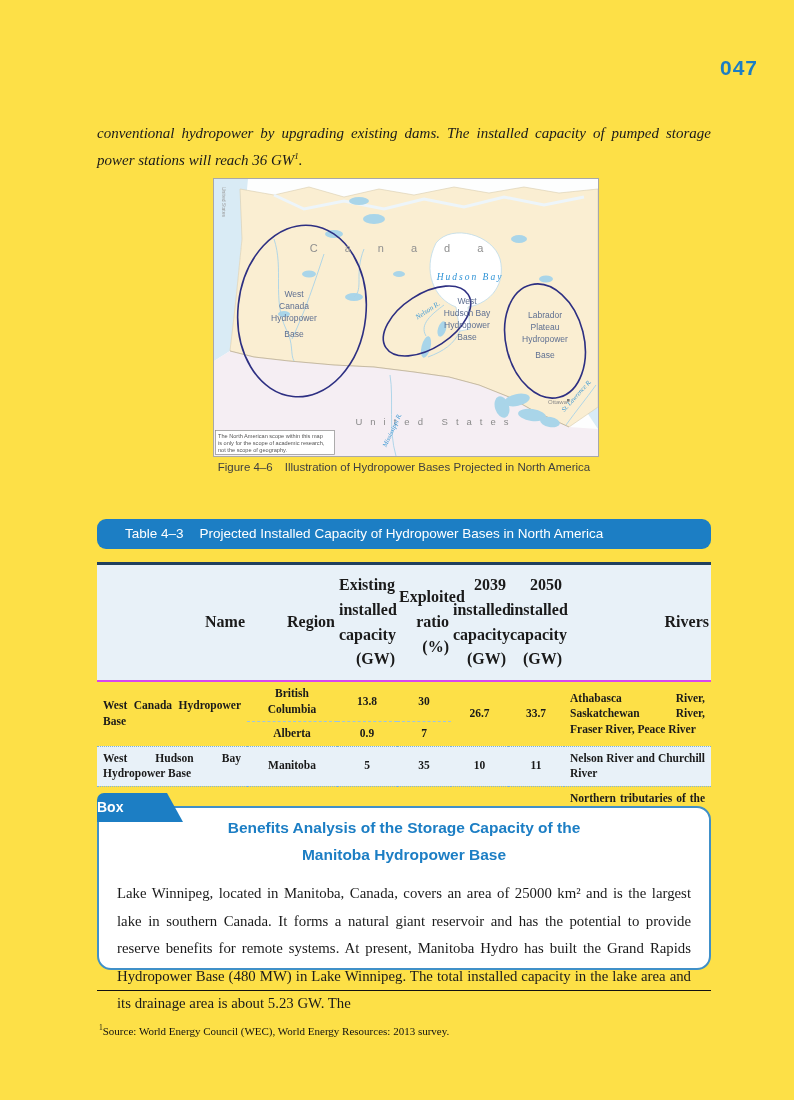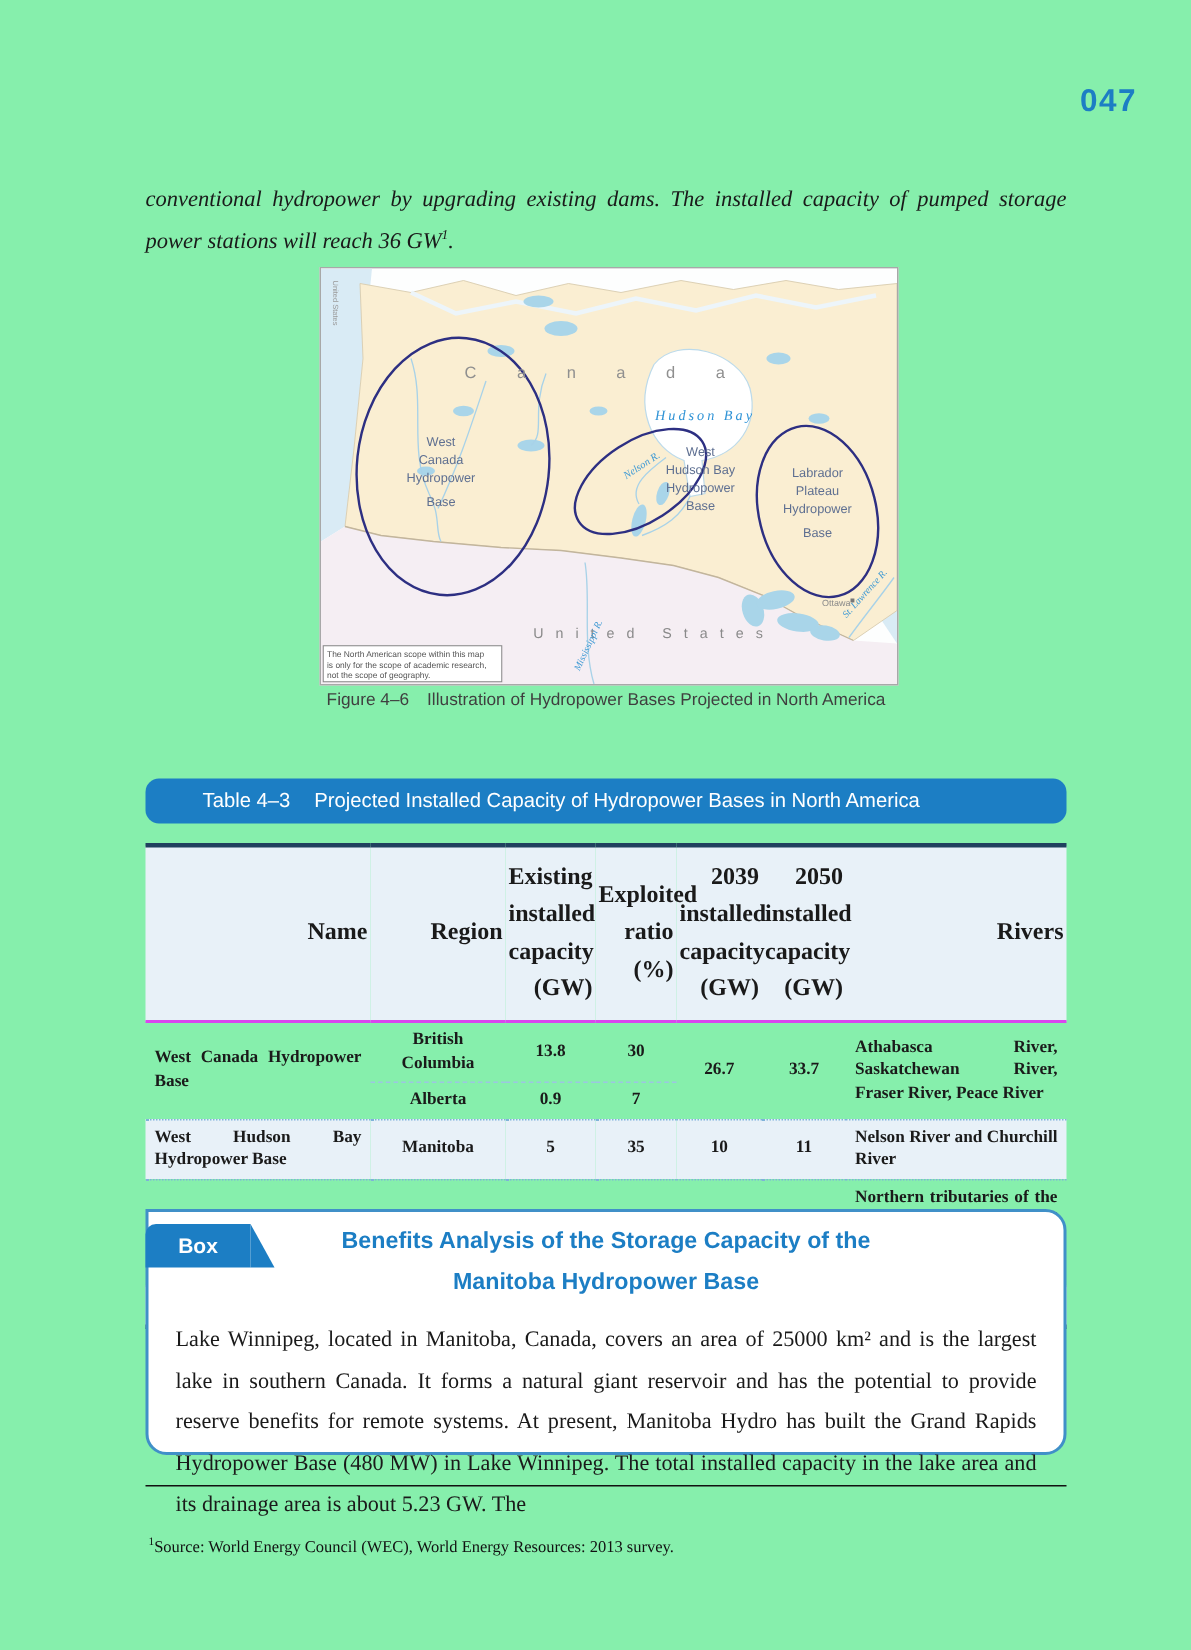--- a/index.html
+++ b/index.html
@@ -1,17 +1,17 @@
 <!DOCTYPE html>
 <html><head>
 <meta charset="utf-8">
 <style>
   html,body { margin:0; padding:0; background:#ffffff; }
   .page {
-    position:relative; width:794px; height:1100px; background:#86efac;
+    position:relative; width:794px; height:1100px; background:#fde047;
     font-family:"Liberation Serif", serif; color:#1a1a1a; overflow:hidden;
   }
   .page-number {
     position:absolute; top:56px; right:36px;
     font-family:"Liberation Sans", sans-serif; font-weight:bold;
     font-size:21px; letter-spacing:1px; color:#1C7EC4;
   }
   .intro {
     position:absolute; left:97px; top:122px; width:614px;
     font-size:15px; line-height:23px; text-align:justify; margin:0;font-style:italic;
@@ -28,21 +28,21 @@
   .figure-caption {
     position:absolute; left:97px; top:461px; width:614px; text-align:center;
     font-family:"Liberation Sans", sans-serif; font-size:11.5px; color:#3F3F3F;
   }
   .figure-caption .fig-label { margin-right:12px; }
   
   .table-title {
     position:absolute; left:97px; top:519px; width:614px; height:30px;
     background:#1C7EC4; border-radius:9px; color:#ffffff;
     font-family:"Liberation Sans", sans-serif; font-size:13.5px;
-    line-height:30px; padding-left:38px; box-sizing:border-box;
+    line-height:30px; padding-left:28px; box-sizing:border-box;
   }
   .table-title .t-label { margin-right:16px; }
   .data-table {
     position:absolute; left:97px; top:562px; width:614px;
     border-collapse:collapse; table-layout:fixed;
     border-top:3px solid #20405E; border-bottom:3px solid #20405E;
     font-family:"Liberation Serif", serif;
   }
   .data-table th {
     background:#E8F1F8; font-weight:600; font-size:16px; line-height:1.55;
@@ -61,21 +61,21 @@
   
   .box {
     position:absolute; left:97px; top:806px; width:614px; height:164px;
     border:2px solid #4090C8; border-radius:0 14px 14px 14px; box-sizing:border-box;
     background:#ffffff;
   }
   .box-tab {
     position:absolute; left:-2px; top:-15px; width:70px; height:29px;
     background:#1C7EC4; border-radius:7px 0 0 0;
     color:#fff; font-family:"Liberation Sans", sans-serif; font-weight:bold;
-    font-size:14px; line-height:29px; text-align:center;margin-top:23px;
+    font-size:14px; line-height:29px; text-align:left;
   }
   .box-tab::after {
     content:""; position:absolute; right:-16px; top:0; width:0; height:0;
     border-bottom:29px solid #1C7EC4; border-right:16px solid transparent;
   }
   .box-title {
     margin-top:6px; text-align:center; color:#1C7EC4;
     font-family:"Liberation Sans", sans-serif; font-weight:bold;
     font-size:15.5px; line-height:27px;
   }

